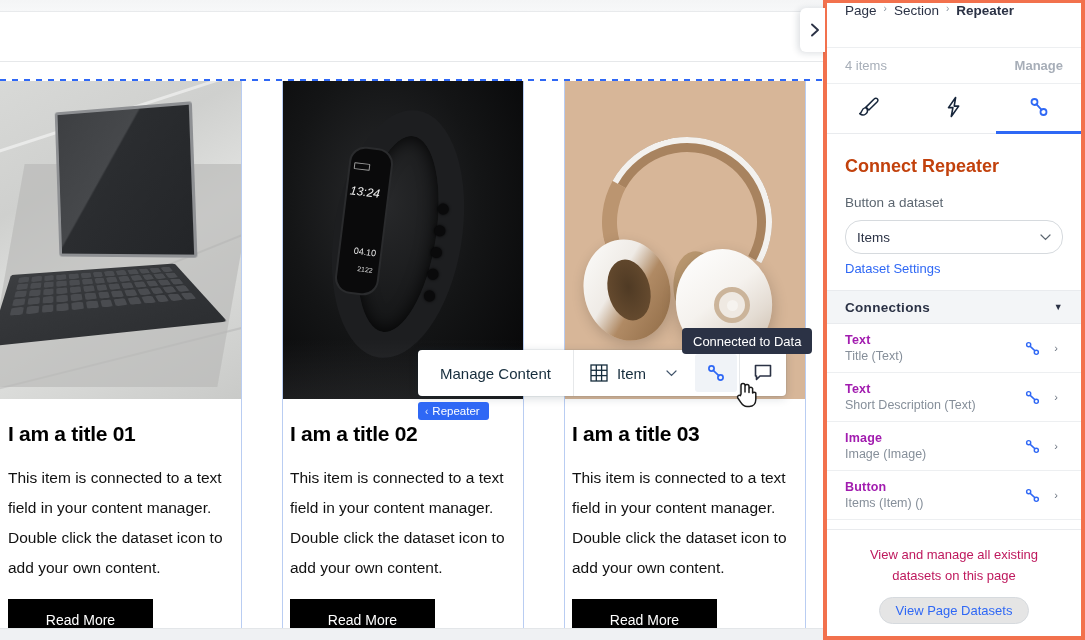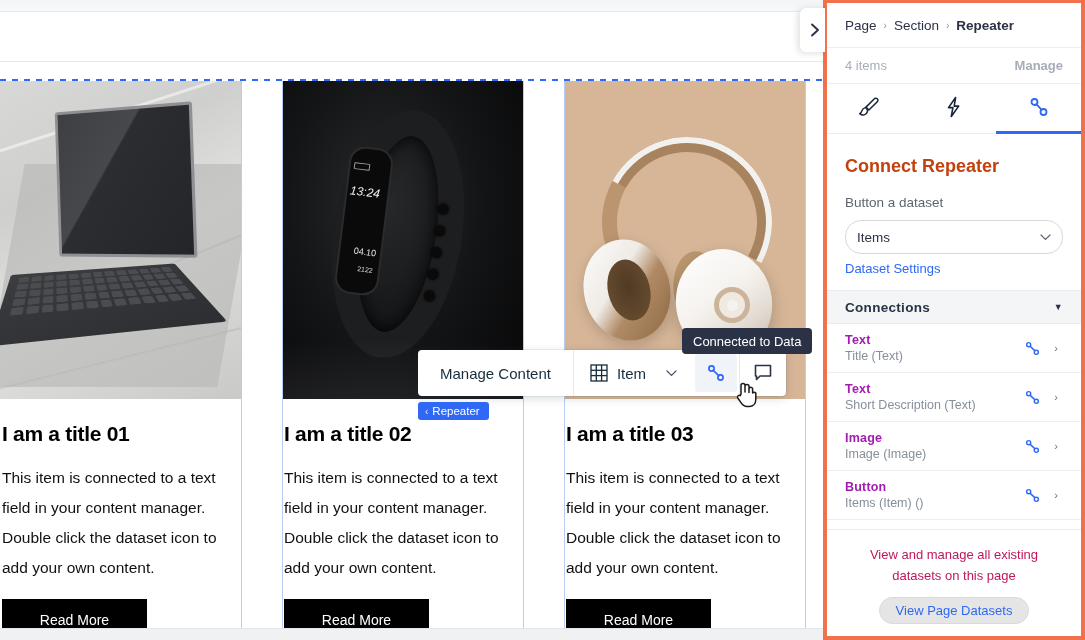--- a/index.html
+++ b/index.html
@@ -119,21 +119,21 @@
     background:linear-gradient(150deg,#ffffff 0%,#f5f2ee 45%,#e4dcd3 70%,#c8b8a6 100%);
     transform:rotate(-8deg);box-shadow:0 6px 16px rgba(0,0,0,.2);
   }
   .img-hp .cupRring{
     position:absolute;left:150px;top:206px;width:36px;height:36px;border-radius:50%;
     border:5px solid #cbb49a;background:#efe9e2;
   }
   .img-hp .cupRdot{position:absolute;left:163px;top:219px;width:11px;height:11px;border-radius:50%;background:#f6f3ef;}
   .img-hp .pad{position:absolute;left:110px;top:170px;width:52px;height:82px;border-radius:50%;background:#b9976f;transform:rotate(-10deg);}
 
-  .card-body { padding: 0 2px; }
+  .card-body { padding: 0 8px; }
   .card-title {
     font-size: 21px; font-weight: 700; color: #000; letter-spacing:-.3px;
     margin-top: 22px; line-height: 26px;
   }
   .card-text {
     font-size: 15.5px; color: #111; line-height: 30px; margin-top: 16px;
     max-width: 238px;
   }
   .read-more {
     margin-top: 16px; width: 145px; height: 42px; background: #000; color: #fff;
@@ -194,21 +194,21 @@
     cursor: pointer; z-index: 12; color: #2b3245; font-size: 14px;
   }
 
   
   .panel {
     position: absolute; left: 823px; top: 0; width: 262px; height: 640px;
     background: #fff; border: 4px solid #f2714d; border-top-width:3px; border-bottom-width:4px;
     display: flex; flex-direction: column; overflow: hidden;
   }
   .breadcrumb {
-    height: 44px; display: flex; align-items: center; gap: 7px;
+    height: 44px; display: flex; gap: 7px;
     padding: 0 18px; font-size: 13.5px; color: #2b3245; flex: 0 0 44px;
   }
   .breadcrumb .sep { color: #8b95a1; font-size: 10px; }
   .breadcrumb .crumb { cursor: pointer; }
   .breadcrumb .crumb.cur { font-weight: 700; }
 
   .items-bar {
     height: 37px; flex: 0 0 37px; display: flex; align-items: center;
     justify-content: space-between; padding: 0 18px;
     border-top: 1px solid #edeff1; border-bottom: 1px solid #edeff1;

